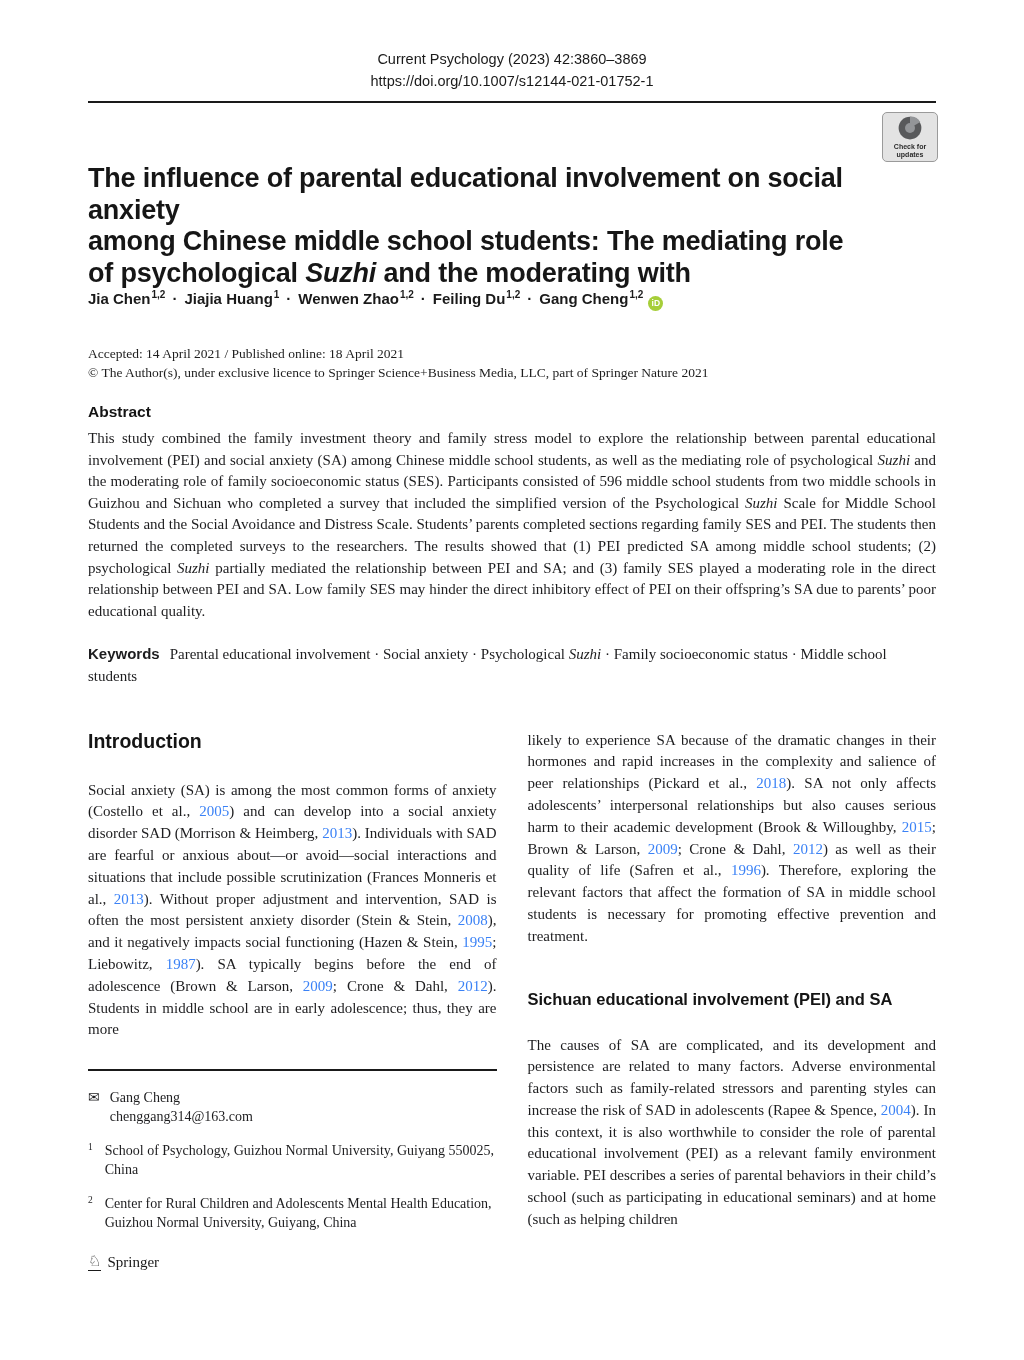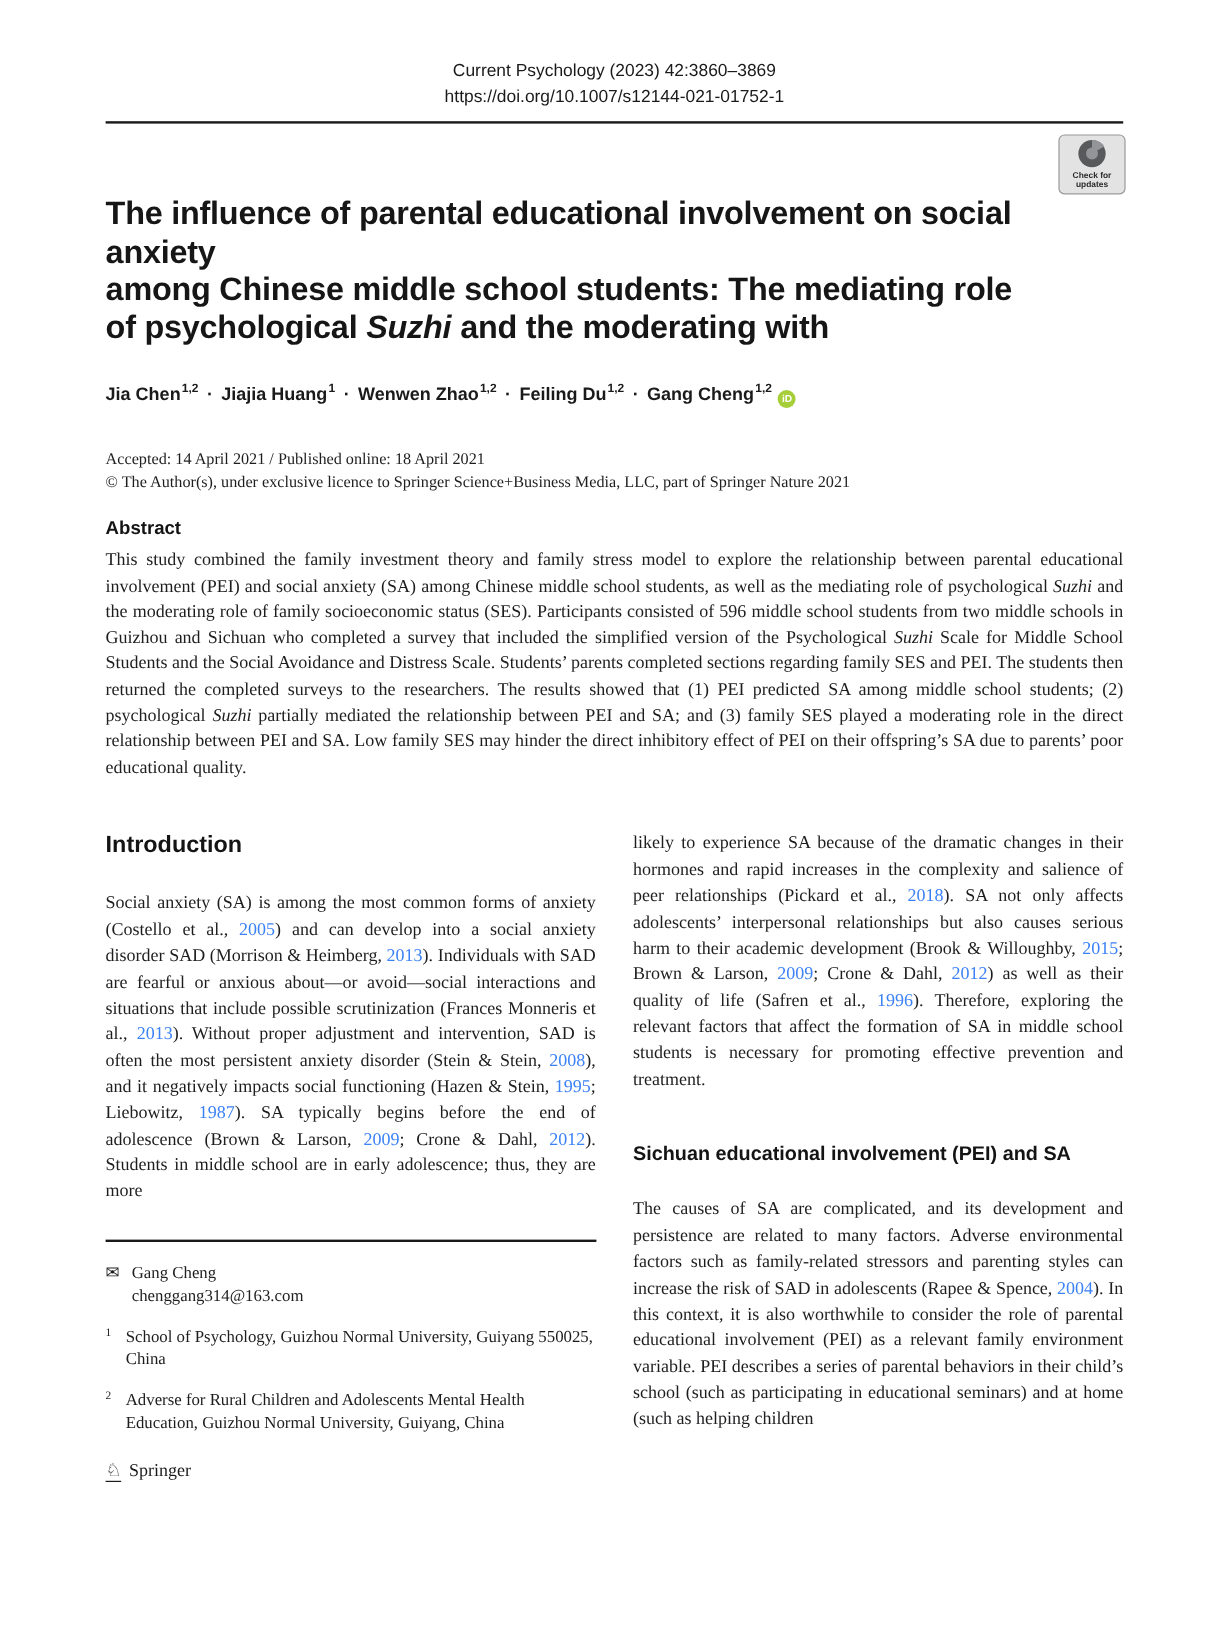--- a/index.html
+++ b/index.html
@@ -31,21 +31,21 @@
     font-family:"Liberation Sans", sans-serif; font-weight:bold;
     font-size:7px; line-height:8px; text-align:center; color:#2b2b2b; white-space:pre-line;
   }
 
   
   .title {
     margin-top:60px;
     font-family:"Liberation Sans", sans-serif; font-weight:700;
     font-size:27px; line-height:31.5px; color:#161616; letter-spacing:-0.2px;
   }
-  .authors { margin-top:30px; font-family:"Liberation Sans", sans-serif; font-weight:700; font-size:15px; color:#1a1a1a; }
+  .authors { font-family:"Liberation Sans", sans-serif; font-weight:700; font-size:15px; color:#1a1a1a; }
   .authors .sup { font-size:10px; vertical-align:super; font-weight:700; margin-left:1px; }
   .authors .sep { margin:0 7px; font-weight:700; }
   .orcid {
     display:inline-block; width:15px; height:15px; border-radius:50%;
     background:#a6ce39; color:#ffffff; font-family:"Liberation Sans", sans-serif;
     font-size:8.5px; font-weight:700; text-align:center; line-height:15px;
     vertical-align:-2px; margin-left:5px; cursor:pointer;
   }
 
   
@@ -105,20 +105,21 @@
     <div class="authors"><span><span>Jia Chen</span><span class="sup">1,2</span></span><span class="sep">·</span><span><span>Jiajia Huang</span><span class="sup">1</span></span><span class="sep">·</span><span><span>Wenwen Zhao</span><span class="sup">1,2</span></span><span class="sep">·</span><span><span>Feiling Du</span><span class="sup">1,2</span></span><span class="sep">·</span><span><span>Gang Cheng</span><span class="sup">1,2</span></span><span class="orcid">iD</span></div>
 
     <div class="meta">
       <div>Accepted: 14 April 2021 / Published online: 18 April 2021</div>
       <div>© The Author(s), under exclusive licence to Springer Science+Business Media, LLC, part of Springer Nature 2021</div>
     </div>
 
     <div class="abs-heading">Abstract</div>
     <div class="abs-body"><span>This study combined the family investment theory and family stress model to explore the relationship between parental educational involvement (PEI) and social anxiety (SA) among Chinese middle school students, as well as the mediating role of psychological </span><span style="font-style: italic;">Suzhi</span><span> and the moderating role of family socioeconomic status (SES). Participants consisted of 596 middle school students from two middle schools in Guizhou and Sichuan who completed a survey that included the simplified version of the Psychological </span><span style="font-style: italic;">Suzhi</span><span> Scale for Middle School Students and the Social Avoidance and Distress Scale. Students’ parents completed sections regarding family SES and PEI. The students then returned the completed surveys to the researchers. The results showed that (1) PEI predicted SA among middle school students; (2) psychological </span><span style="font-style: italic;">Suzhi</span><span> partially mediated the relationship between PEI and SA; and (3) family SES played a moderating role in the direct relationship between PEI and SA. Low family SES may hinder the direct inhibitory effect of PEI on their offspring’s SA due to parents’ poor educational quality.</span></div>
 
+    <div class="keywords"><span class="kw-label">Keywords</span><span><span>Parental educational involvement </span><span>· Social anxiety </span><span>· Psychological </span><span style="font-style: italic;">Suzhi</span><span> · Family socioeconomic status </span><span>· Middle school students</span></span></div>
 
     <div class="cols">
       <div class="col">
         <h2 class="intro-heading">Introduction</h2>
         <p class="para"><span>Social anxiety (SA) is among the most common forms of anxiety (Costello et al., </span><span class="cite">2005</span><span>) and can develop into a social anxiety disorder SAD (Morrison &amp; Heimberg, </span><span class="cite">2013</span><span>). Individuals with SAD are fearful or anxious about—or avoid—social interactions and situations that include possible scrutinization (Frances Monneris et al., </span><span class="cite">2013</span><span>). Without proper adjustment and intervention, SAD is often the most persistent anxiety disorder (Stein &amp; Stein, </span><span class="cite">2008</span><span>), and it negatively impacts social functioning (Hazen &amp; Stein, </span><span class="cite">1995</span><span>; Liebowitz, </span><span class="cite">1987</span><span>). SA typically begins before the end of adolescence (Brown &amp; Larson, </span><span class="cite">2009</span><span>; Crone &amp; Dahl, </span><span class="cite">2012</span><span>). Students in middle school are in early adolescence; thus, they are more</span></p>
 
         <div class="footnote">
           <div class="corr">
             <span class="mail-icon">✉</span>
             <span>
@@ -126,21 +127,21 @@
               <span class="corr-email">chenggang314@163.com</span>
             </span>
           </div>
           <div>
               <div class="affil">
                 <span class="num">1</span>
                 <span>School of Psychology, Guizhou Normal University, Guiyang 550025, China</span>
               </div>
               <div class="affil">
                 <span class="num">2</span>
-                <span>Adverse for Rural Children and Adolescents Mental Health Education, Guizhou Normal University, Guiyang, China</span>
+                <span>Center for Rural Children and Adolescents Mental Health Education, Guizhou Normal University, Guiyang, China</span>
               </div>
             </div>
         </div>
 
         <div class="footer">
           <span class="springer-icon">♘</span>
           <span>Springer</span>
         </div>
       </div>
 

